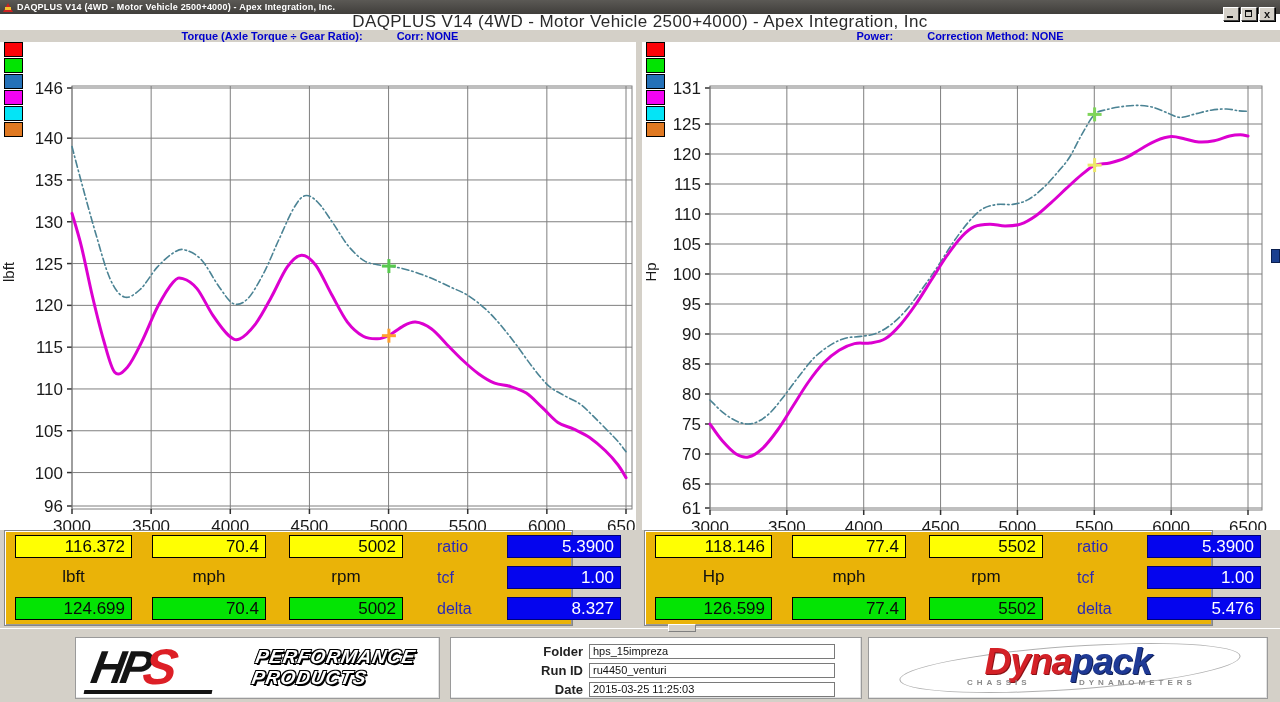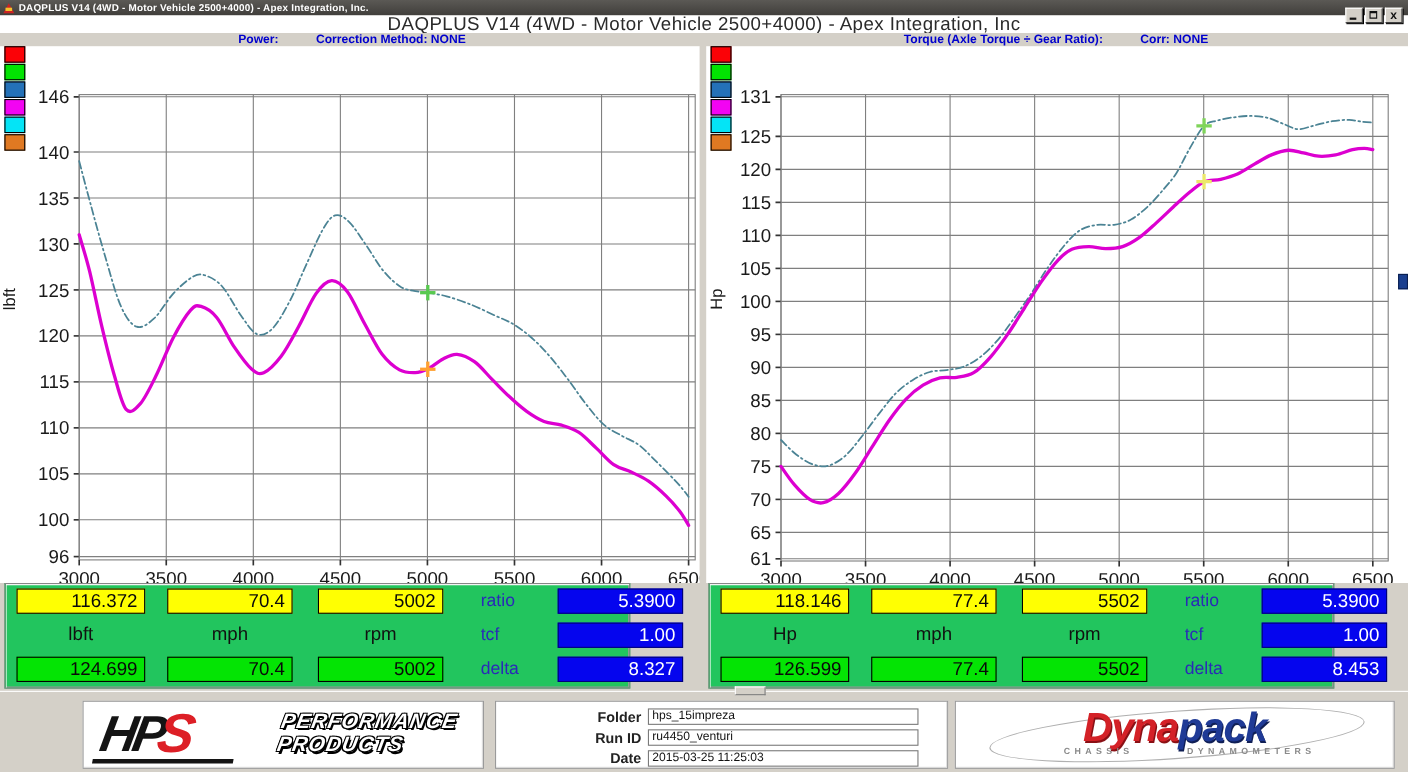--- a/index.html
+++ b/index.html
@@ -52,21 +52,21 @@
     position:absolute;left:0;top:42px;width:1280px;height:488px;background:#d4d0c8;
   }
   .chart-panel{position:absolute;top:0;height:488px;background:#ffffff;}
   .chart-panel.left{left:0;width:636px;}
   .chart-panel.right{left:642px;width:638px;}
   .chart-svg{position:absolute;left:0;top:0;}
   .legend-col{position:absolute;left:4px;top:0px;display:flex;flex-direction:column;gap:1px;z-index:3;}
   .legend-swatch{width:19px;height:15px;border:1px solid #000;box-sizing:border-box;}
   
   .value-panel{
-    position:absolute;top:530px;width:569px;height:96px;background:#22c55e;box-sizing:border-box;
+    position:absolute;top:530px;width:569px;height:96px;background:#eab308;box-sizing:border-box;
     border:1px solid #868686;
     box-shadow:inset 1px 1px 0 #ffffff, inset -1px -1px 0 #9a9a9a;
   }
   .vbox{
     position:absolute;height:23px;box-sizing:border-box;border:1px solid #000;
     font-size:17px;line-height:21px;text-align:right;padding-right:6px;color:#0a0a0a;
     white-space:nowrap;overflow:hidden;
   }
   .vbox.yellow{background:#ffff02;}
   .vbox.green{background:#04e404;}
@@ -152,26 +152,26 @@
   <div class="win-btn">
       <span class="restore-glyph"></span>
     </div>
   <div class="win-btn">
       <span class="close-glyph">x</span>
     </div>
 </div>
 
 <div class="subtitle-strip">
   <div class="subtitle-half">
+    <span>Torque (Axle Torque ÷ Gear Ratio):</span>
+    <span>Corr: NONE</span>
+  </div>
+  <div class="subtitle-half">
     <span>Power:</span>
     <span>Correction Method: NONE</span>
-  </div>
-  <div class="subtitle-half">
-    <span>Torque (Axle Torque ÷ Gear Ratio):</span>
-    <span>Corr: NONE</span>
   </div>
 </div>
 
 <div class="charts-row">
   <div class="chart-panel left">
     <div class="legend-col" id="legend-0">
         <div class="legend-swatch" style="background: rgb(251, 2, 7);"></div>
         <div class="legend-swatch" style="background: rgb(2, 228, 2);"></div>
         <div class="legend-swatch" style="background: rgb(36, 113, 184);"></div>
         <div class="legend-swatch" style="background: rgb(243, 3, 243);"></div>
@@ -373,21 +373,21 @@
   <div class="unit" style="left:147px;top:35px;width:114px;">mph</div>
   <div class="unit" style="left:284px;top:35px;width:114px;">rpm</div>
   <div class="vbox green" style="left:10px;top:66px;width:117px;">126.599</div>
   <div class="vbox green" style="left:147px;top:66px;width:114px;">77.4</div>
   <div class="vbox green" style="left:284px;top:66px;width:114px;">5502</div>
   <div class="stat-label" style="left:432px;top:5px;">ratio</div>
   <div class="stat-label" style="left:432px;top:36px;">tcf</div>
   <div class="stat-label" style="left:432px;top:67px;">delta</div>
   <div class="vbox blue" style="left:502px;top:4px;width:114px;">5.3900</div>
   <div class="vbox blue" style="left:502px;top:35px;width:114px;">1.00</div>
-  <div class="vbox blue" style="left:502px;top:66px;width:114px;">8.453</div>
+  <div class="vbox blue" style="left:502px;top:66px;width:114px;">5.476</div>
 </div>
 
 <div class="footer">
   <div class="splitter-notch"></div>
 
   <div class="footer-box hps-box">
     <div class="hps-logo">
       <span class="hps-hp">HP</span>
       <span class="hps-s">S</span>
     </div>

